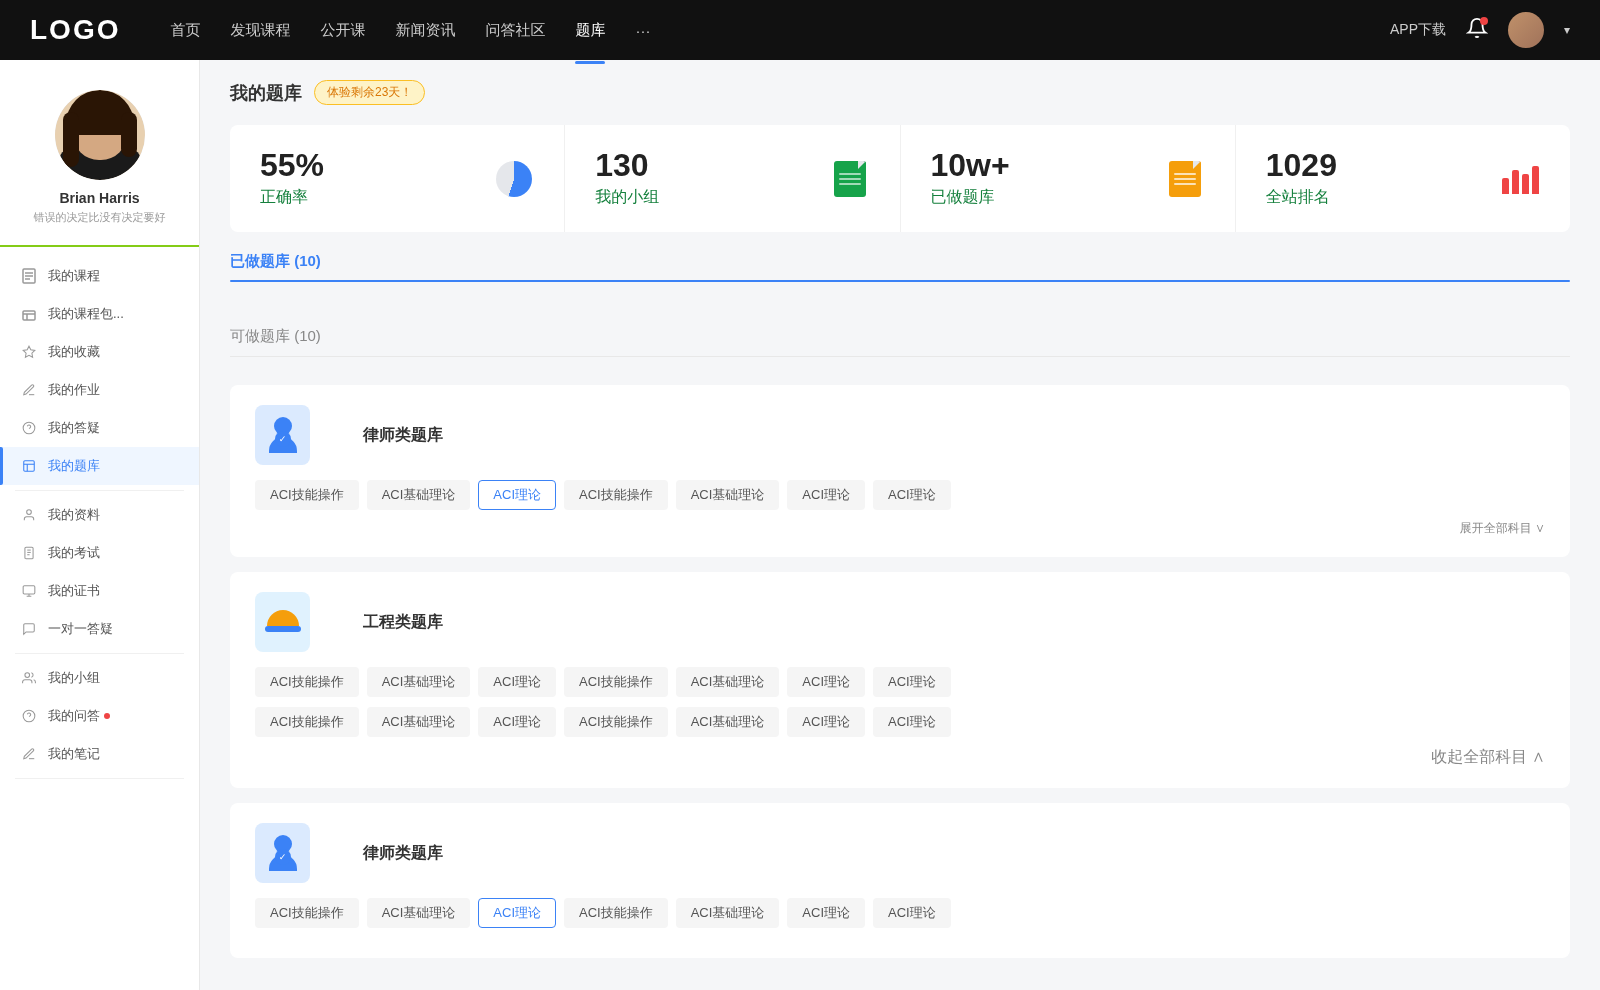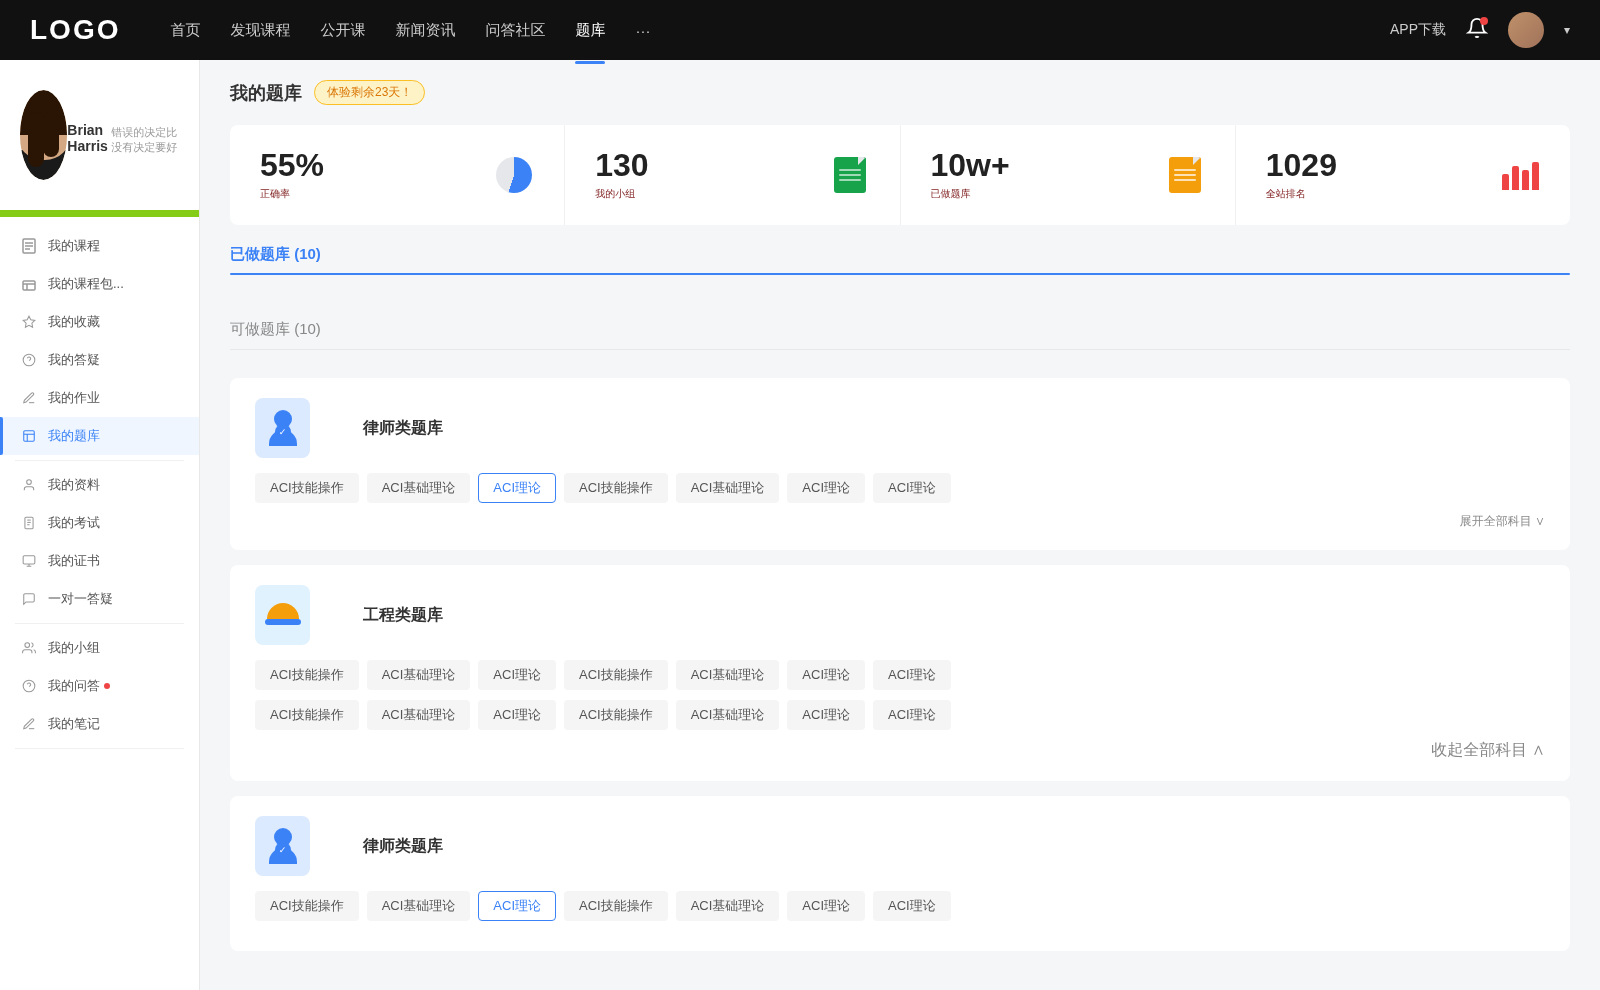--- a/index.html
+++ b/index.html
@@ -95,24 +95,24 @@
     
     .sidebar {
       width: 200px;
       background: #fff;
       border-right: 1px solid #e8e8e8;
       padding: 20px 0;
       flex-shrink: 0;
     }
     .profile-section {
       display: flex;
-      flex-direction: row;
+      flex-direction: column;
       align-items: center;
       padding: 10px 20px 20px;
-      border-bottom: 7px solid #84cc16;
+      border-bottom: 2px solid #84cc16;
     }
     .profile-avatar {
       width: 90px; height: 90px;
       border-radius: 50%;
       background: #e0e0e0;
       overflow: hidden;
       margin-bottom: 10px;
     }
     .profile-name {
       font-size: 14px;
@@ -216,22 +216,22 @@
     }
     .stat-item:last-child { border-right: none; }
     .stat-text { flex: 1; }
     .stat-value {
       font-size: 32px;
       font-weight: 700;
       color: #222;
       line-height: 1;
     }
     .stat-label {
-      font-size: 10px;
-      color: #7f1d1d;
+      font-size: 16px;
+      color: #15803d;
       margin-top: 6px;
     }
     .stat-icon {
       width: 40px; height: 40px;
       display: flex; align-items: center; justify-content: center;
       font-size: 24px;
     }
 
     
     .tabs-row {
@@ -501,36 +501,36 @@
           <svg width="14" height="14" viewBox="0 0 24 24" fill="none" stroke="#999" stroke-width="1.8">
               <polygon points="12,2 15.09,8.26 22,9.27 17,14.14 18.18,21.02 12,17.77 5.82,21.02 7,14.14 2,9.27 8.91,8.26"></polygon>
             </svg>
         </span>
         <span>我的收藏</span>
       </div>
 
       <div class="sidebar-item">
         <span class="sidebar-icon">
           <svg width="14" height="14" viewBox="0 0 24 24" fill="none" stroke="#999" stroke-width="1.8">
+              <path d="M12 20h9"></path>
+              <path d="M16.5 3.5a2.121 2.121 0 0 1 3 3L7 19l-4 1 1-4L16.5 3.5z"></path>
+            </svg>
+        </span>
+        <span>我的作业</span>
+      </div>
+
+      <div class="sidebar-item">
+        <span class="sidebar-icon">
+          <svg width="14" height="14" viewBox="0 0 24 24" fill="none" stroke="#999" stroke-width="1.8">
               <circle cx="12" cy="12" r="10"></circle>
               <path d="M9.09 9a3 3 0 0 1 5.83 1c0 2-3 3-3 3"></path>
               <line x1="12" y1="17" x2="12.01" y2="17"></line>
             </svg>
         </span>
         <span>我的答疑</span>
-      </div>
-
-      <div class="sidebar-item">
-        <span class="sidebar-icon">
-          <svg width="14" height="14" viewBox="0 0 24 24" fill="none" stroke="#999" stroke-width="1.8">
-              <path d="M12 20h9"></path>
-              <path d="M16.5 3.5a2.121 2.121 0 0 1 3 3L7 19l-4 1 1-4L16.5 3.5z"></path>
-            </svg>
-        </span>
-        <span>我的作业</span>
       </div>
 
       <div class="sidebar-item active">
         <span class="sidebar-icon">
           <svg width="14" height="14" viewBox="0 0 24 24" fill="none" stroke="#3b82f6" stroke-width="1.8">
               <rect x="3" y="3" width="18" height="18" rx="2"></rect>
               <line x1="3" y1="9" x2="21" y2="9"></line>
               <line x1="9" y1="21" x2="9" y2="9"></line>
             </svg>
         </span>

